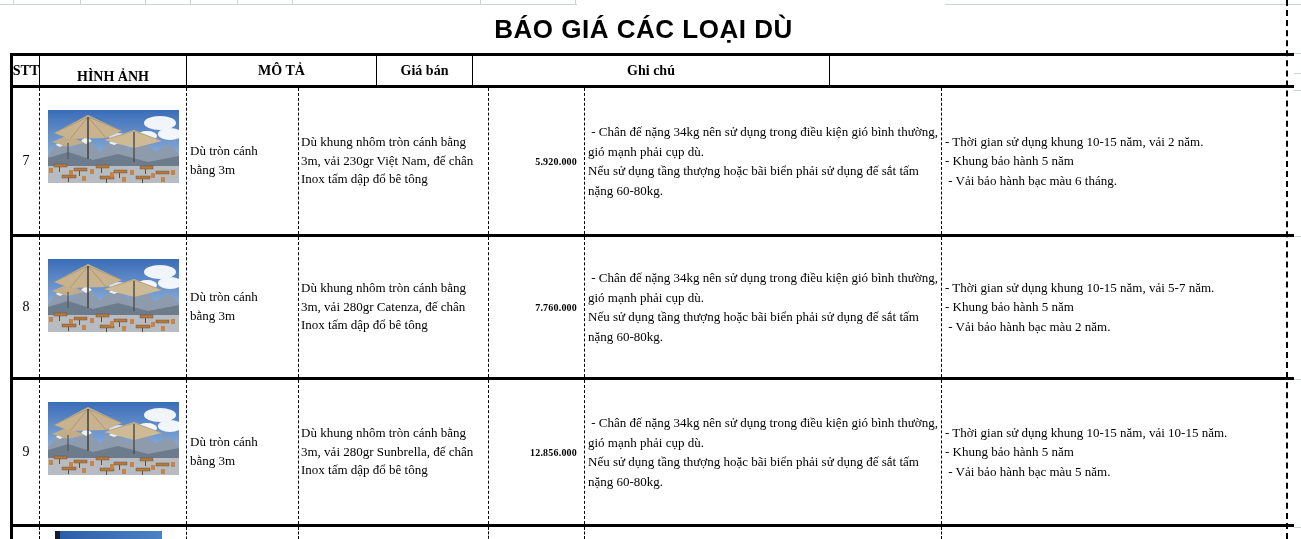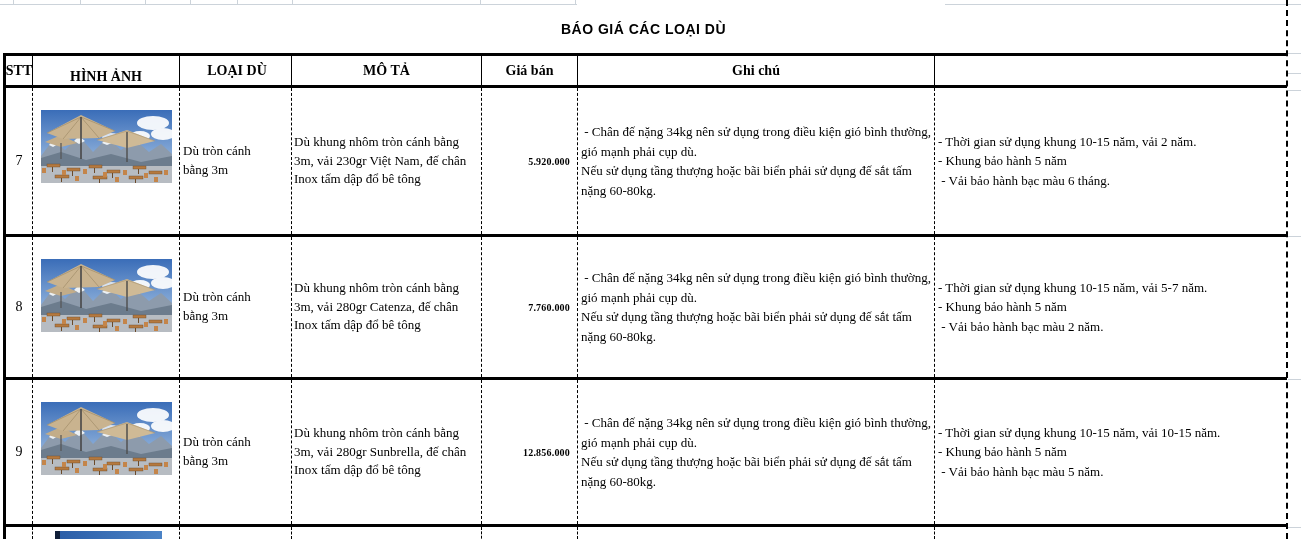--- a/index.html
+++ b/index.html
@@ -11,25 +11,25 @@
   .gridline{position:absolute;background:#ccd3da;}
   .gl-h{height:1px;}
   .gl-v{width:1px;}
   
   .title-row{
     position:absolute; left:0; top:5px; width:1287px; height:48px;
     display:flex; align-items:center; justify-content:center;
   }
   .title-row .t{
     font-family:"Liberation Sans","DejaVu Sans",sans-serif;
-    font-weight:bold; font-size:14px; letter-spacing:.5px;
+    font-weight:bold; font-size:26px; letter-spacing:.5px;
   }
   
   .tbl{
-    position:absolute; left:3px; top:53px; width:1284px;
+    position:absolute; left:10px; top:53px; width:1284px;
     border-left:3px solid #000; box-sizing:border-box; background:#fff;
   }
   .tr{display:flex; border-bottom:3px solid #000; box-sizing:border-box; background:#fff;}
   .tr.head{border-top:3px solid #000; height:35px;}
   .tr.r0{height:149px;}
   .tr.r1{height:143px;}
   .tr.r2{height:147px;}
   .tr.partial{height:12px; border-bottom:none;}
   .td{
     box-sizing:border-box; display:flex; align-items:center;
@@ -95,23 +95,20 @@
   </div>
 
   <div class="tbl">
 
     <div class="tr head">
       <div class="td c1">
           <span>STT</span>
         </div>
       <div class="td c2">
           <span>HÌNH ẢNH</span>
-        </div>
-      <div class="td c3">
-          <span>LOẠI DÙ</span>
         </div>
       <div class="td c4">
           <span>MÔ TẢ</span>
         </div>
       <div class="td c5">
           <span>Giá bán</span>
         </div>
       <div class="td c6">
           <span>Ghi chú</span>
         </div>

